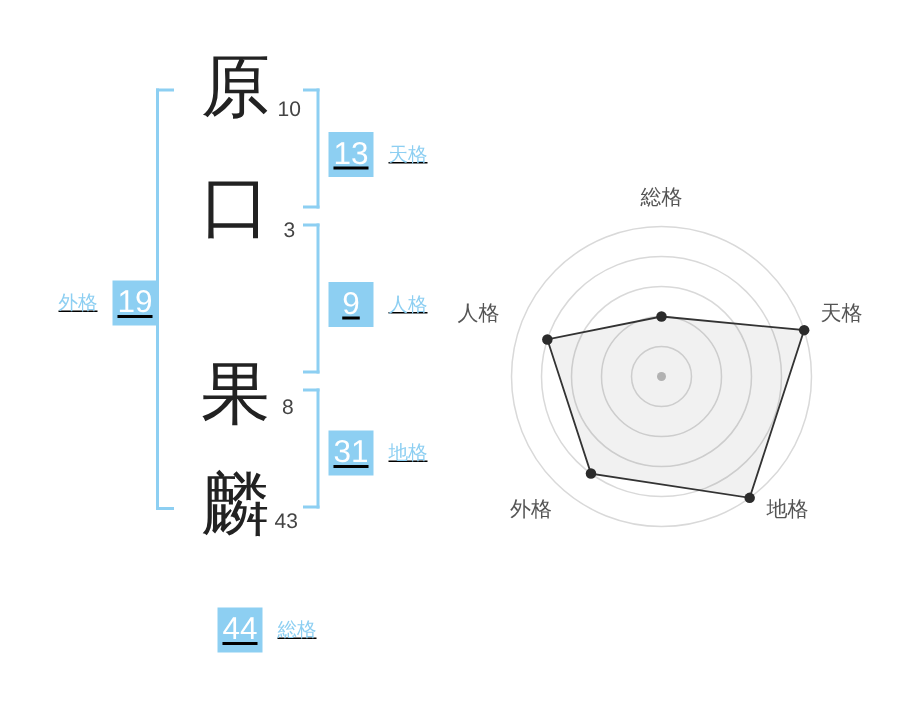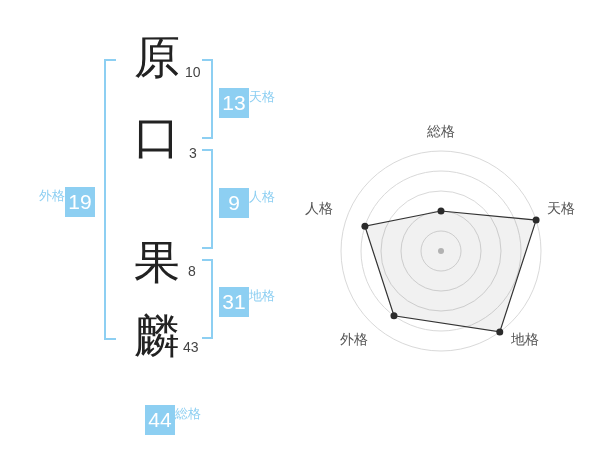--- a/index.html
+++ b/index.html
@@ -29,21 +29,21 @@
     left:202px; width:11px;
     border-right:2px solid var(--accent);
     border-top:2px solid var(--accent);
     border-bottom:2px solid var(--accent);
   }
   .bracket-ten { top:59px;  height:80px; }
   .bracket-jin { top:149px; height:100px; }
   .bracket-chi { top:259px; height:80px; }
   
   .badge-row {
-    position:absolute; display:flex; gap:0;
+    position:absolute; display:flex; align-items:center; gap:10px;text-decoration:underline;
   }
   .badge {
     width:30px; height:30px; background:var(--accent);
     color:#ffffff; font-size:21px; line-height:30px; text-align:center;
     flex:0 0 auto;
   }
   .badge-label { font-size:13px; color:var(--accent); white-space:nowrap; }
   .row-ten { left:219px; top:88px; }
   .row-jin { left:219px; top:188px; }
   .row-chi { left:219px; top:287px; }

